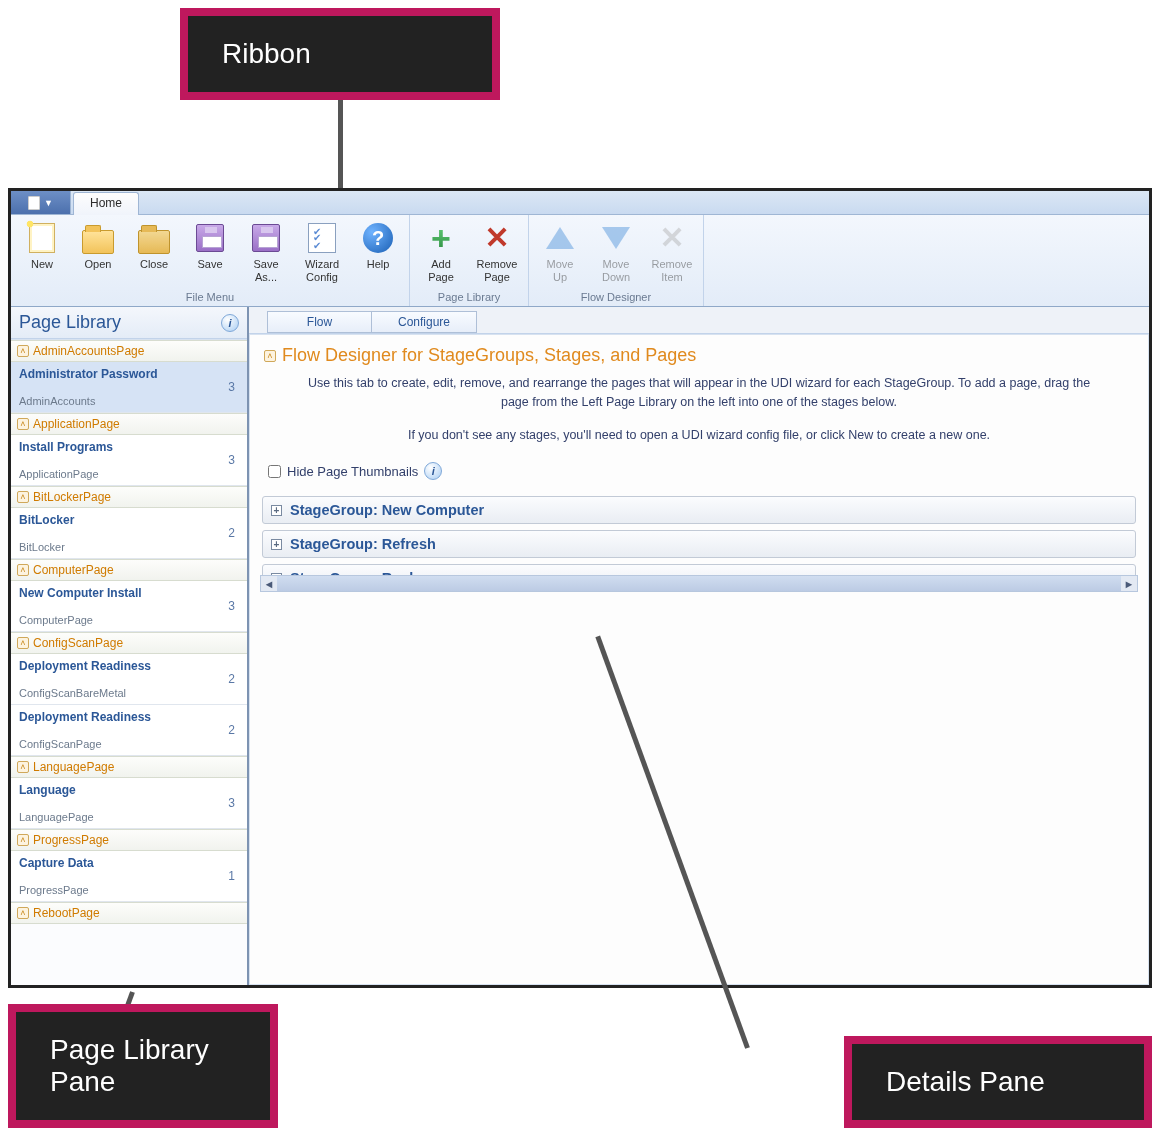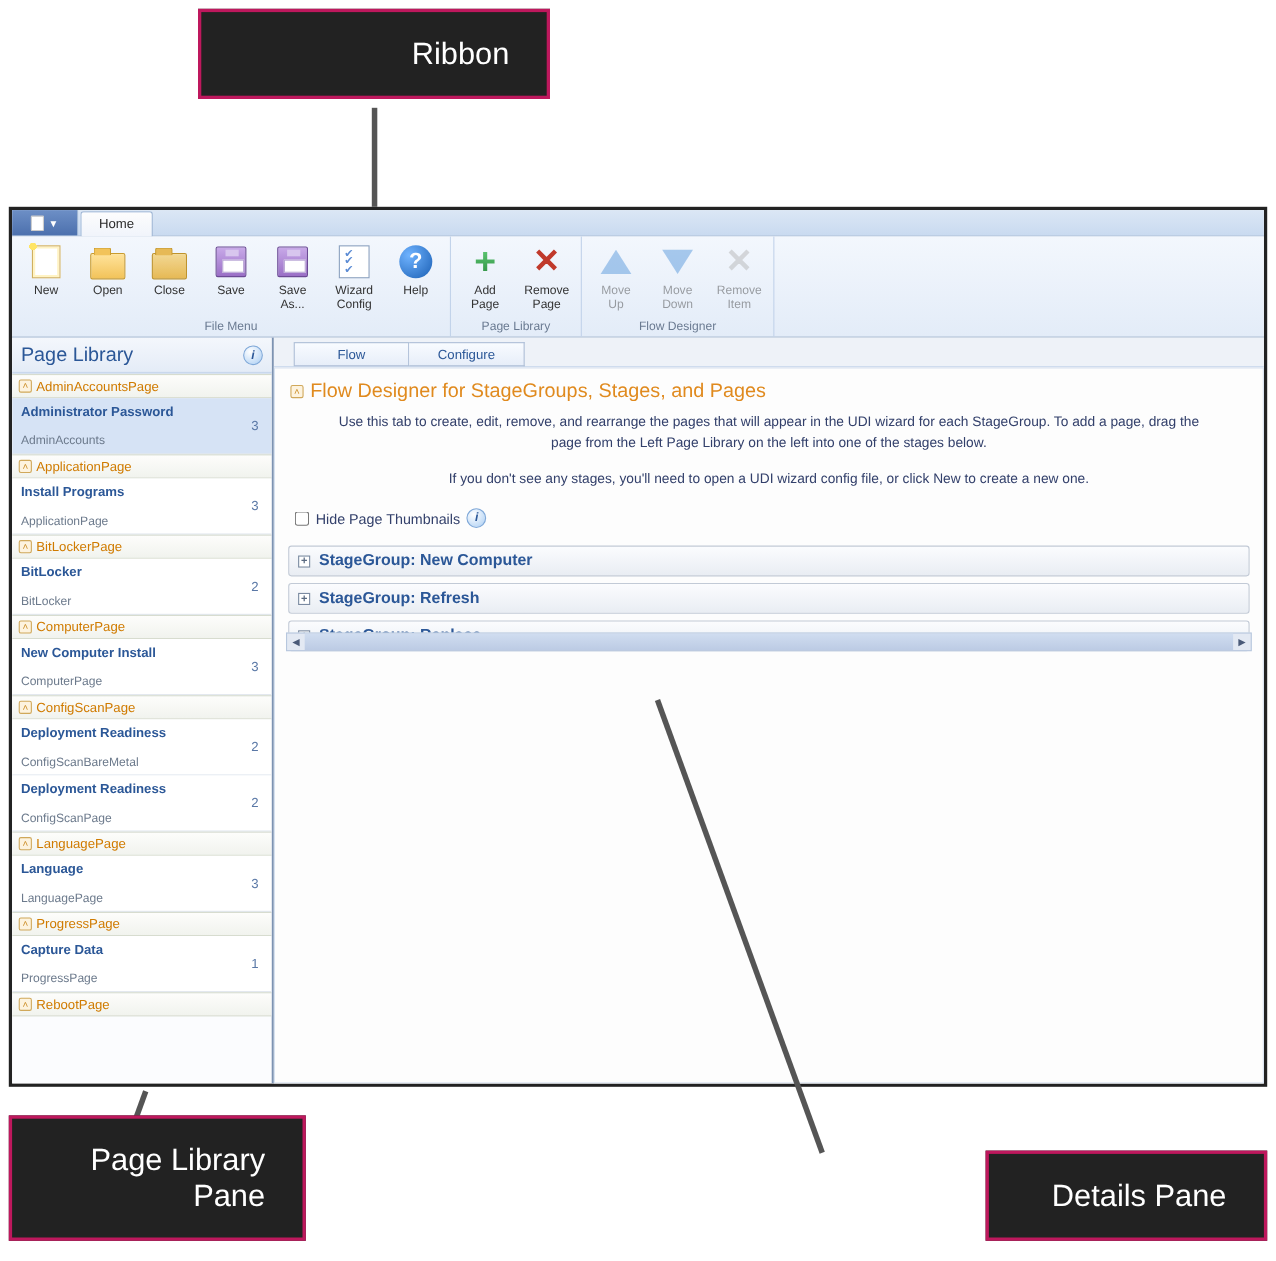--- a/index.html
+++ b/index.html
@@ -12,27 +12,27 @@
     position: relative;
   }
 
   
   .callout {
     position: absolute;
     background: #222;
     color: #fff;
     font-size: 28px;
     padding: 22px 34px;
-    border: 3px solid #be185d;
-    text-align: right;
+    border: 8px solid #be185d;
+    text-align: left;
     z-index: 20;
   }
   .callout-top { top: 8px; left: 180px; width: 320px; }
   .callout-bl  { bottom: 18px; left: 8px; width: 270px; }
-  .callout-br  { bottom: 18px; right: 8px; width: 256px; }
+  .callout-br  { bottom: 18px; right: 8px; width: 308px; }
   .lead-line { position: absolute; background: #555; z-index: 15; }
   .lead-top { top: 98px; left: 338px; width: 5px; height: 90px; }
   .lead-bl  { top: 992px; left: 130px; width: 5px; height: 60px; transform: rotate(20deg); transform-origin: top; }
   .lead-br  { top: 610px; left: 745px; width: 5px; height: 438px; transform: rotate(-20deg); transform-origin: bottom; }
 
   
   .app-window {
     position: absolute;
     top: 188px;
     left: 8px;

